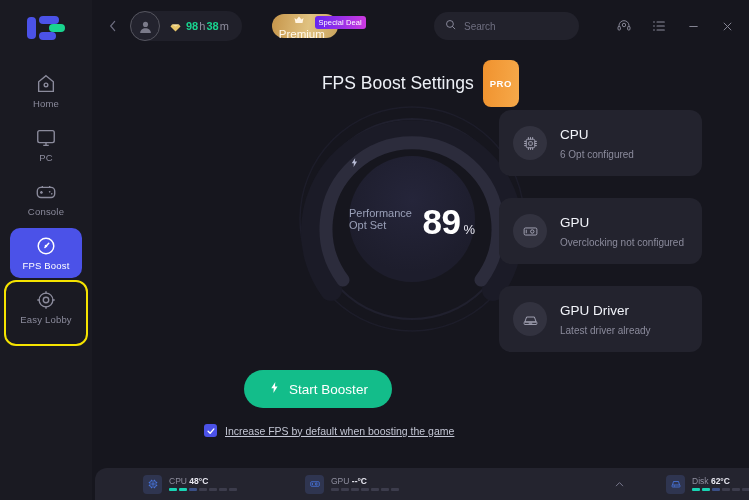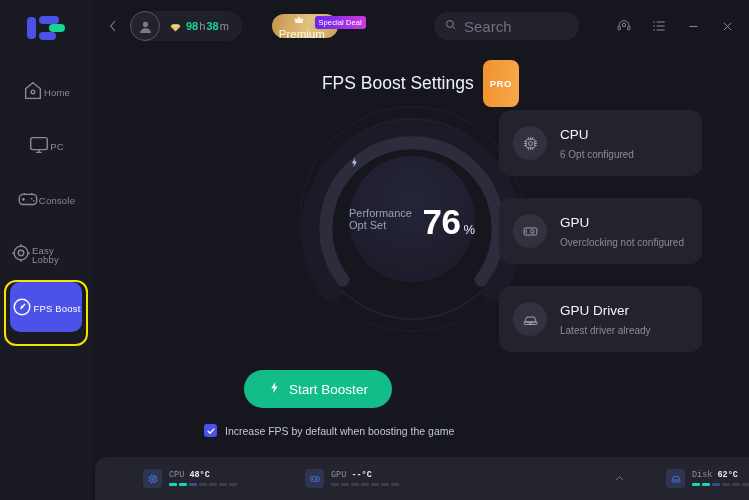--- a/index.html
+++ b/index.html
@@ -20,21 +20,21 @@
   .logo { margin-top: 14px; width: 42px; height: 30px; position: relative; }
   .logo i { position: absolute; border-radius: 4px; display:block; }
   .lg1 { left: 2px; top: 3px;  width: 9px;  height: 22px; background: #4b52e8; }
   .lg2 { left: 14px; top: 2px; width: 20px; height: 8px;  background: #4b52e8; }
   .lg3 { left: 24px; top: 10px; width: 16px; height: 8px; background: #19d48f; }
   .lg4 { left: 14px; top: 18px; width: 17px; height: 8px; background: #4b52e8; }
 
   .nav { margin-top: 22px; width: 100%; display: flex; flex-direction: column; align-items: center; }
   .nav-item {
     width: 72px; height: 50px; margin-bottom: 4px; border-radius: 10px;
-    display: flex; align-items: center; justify-content: center;
+    display: flex; flex-direction: column; align-items: center; justify-content: center;
     color: #8b8b9c; cursor: pointer; position: relative;
   }
   .nav-item .ico { width: 22px; height: 22px; display: block; }
   .nav-item .lbl { font-size: 9.5px; margin-top: 4px; letter-spacing: .2px; line-height: 1; }
   .nav-item.active { background: #4b52e8; color: #fff; }
   .nav-focus {
     position: absolute; left: 4px; top: 236px; width: 84px; height: 66px;
     border: 2px solid #f5e300; border-radius: 12px; pointer-events: none;
   }
   .nav-wrap { position: relative; width: 92px; }
@@ -74,21 +74,21 @@
     color: #fff; font-size: 7.5px; padding: 2px 4px 2px 4px; border-radius: 3px;
     white-space: nowrap; letter-spacing: .1px; margin-top: 11px;
   }
 
   .search-box {
     margin-left: auto; width: 145px; height: 28px; background: #22222c; border-radius: 14px;
     display: flex; align-items: center; padding: 0 10px;
   }
   .search-box input {
     background: transparent; border: none; outline: none; color: #cfcfe0;
-    font-size: 15px; font-family: "Liberation Sans", sans-serif; margin-left: 7px; width: 100%;
+    font-size: 10px; font-family: "Liberation Sans", sans-serif; margin-left: 7px; width: 100%;
   }
   .search-box input::placeholder { color: #6f6f80; }
   .top-icons { display: flex; align-items: center; margin-left: 18px; }
   .top-icons > div { margin-left: 19px; color: #8c8c9c; cursor: pointer; display:flex; }
 
   
   .main { position: absolute; left: 92px; top: 52px; right: 0; bottom: 28px; }
   .page-title-row { display: flex; align-items: center; justify-content: center; margin-top: 8px; }
   .page-title { color: #eef1f7; font-size: 17.5px; }
   .pro-badge {
@@ -131,27 +131,27 @@
     background: #13bd8a; border-radius: 19px; border: none; cursor: pointer;
     display: flex; align-items: center; justify-content: center;
     color: #fff; font-size: 13.5px; font-family: "Liberation Sans", sans-serif;
   }
   .start-btn .bolt { margin-right: 8px; font-size: 14px; }
   .checkrow { position: absolute; left: 112px; top: 372px; display: flex; align-items: center; }
   .checkbox {
     width: 13px; height: 13px; border-radius: 3px; background: #4b52e8;
     display: flex; align-items: center; justify-content: center; cursor: pointer;
   }
-  .check-label { color: #c3c6d4; font-size: 10.5px; margin-left: 8px; }
+  .check-label { color: #c3c6d4; font-size: 10.5px; margin-left: 8px; text-decoration: underline; }
 
   
   .bottombar {
-    position: absolute; left: 95px; right: 0; bottom: 0; height: 43px;
+    position: absolute; left: 95px; right: 0; bottom: 0; height: 32px;
     background: #24242f; border-top-left-radius: 12px;
-    display: flex;  font-family: Liberation Mono, monospace;
+    display: flex; 
   }
   .collapse { width: 34px; display: flex; align-items: center; justify-content: center; color: #83839a; cursor: pointer; }
   .stat { display: flex; align-items: center; cursor: pointer; }
   .stat-ico {
     width: 19px; height: 19px; border-radius: 4px; background: #2f3550;
     display: flex; align-items: center; justify-content: center; color: #4b7df0; flex: 0 0 auto;
   }
   .stat-body { margin-left: 7px; }
   .stat-line { font-size: 8.5px; color: #8e8e9e; white-space: nowrap; line-height: 1; }
   .stat-line b { color: #e9e9f2; font-weight: bold; }
@@ -201,40 +201,40 @@
               <rect x="2.5" y="7" width="19" height="11" rx="4"></rect>
               <path d="M7 11v3M5.5 12.5h3"></path>
                 <circle cx="16" cy="11.8" r=".9" fill="currentColor" stroke="none"></circle>
               <circle cx="18.3" cy="14" r=".9" fill="currentColor" stroke="none"></circle>
               <path d="M8 7V5.5M16 7V5.5"></path>
             </svg>
           </span>
           <span class="lbl">Console</span>
         </div>
 
+        <div class="nav-item active">
+          <span class="ico">
+            <svg viewBox="0 0 24 24" width="22" height="22" fill="none" stroke="currentColor" stroke-width="1.6">
+              <circle cx="12" cy="12" r="8.5"></circle>
+                <path d="M15 9l-4.2 4.6" stroke-linecap="round"></path>
+              <circle cx="12" cy="12" r="1.4" fill="currentColor" stroke="none"></circle>
+            </svg>
+          </span>
+          <span class="lbl">FPS Boost</span>
+        </div>
+
         <div class="nav-item">
           <span class="ico">
             <svg viewBox="0 0 24 24" width="22" height="22" fill="none" stroke="currentColor" stroke-width="1.5">
               <circle cx="12" cy="12" r="7.5"></circle>
                 <circle cx="12" cy="12" r="3"></circle>
               <path d="M12 2.5v3M12 18.5v3M2.5 12h3M18.5 12h3"></path>
             </svg>
           </span>
           <span class="lbl">Easy Lobby</span>
-        </div>
-
-        <div class="nav-item active">
-          <span class="ico">
-            <svg viewBox="0 0 24 24" width="22" height="22" fill="none" stroke="currentColor" stroke-width="1.6">
-              <circle cx="12" cy="12" r="8.5"></circle>
-                <path d="M15 9l-4.2 4.6" stroke-linecap="round"></path>
-              <circle cx="12" cy="12" r="1.4" fill="currentColor" stroke="none"></circle>
-            </svg>
-          </span>
-          <span class="lbl">FPS Boost</span>
         </div>
       </div>
       <div class="nav-focus"></div>
     </div>
   </div>
 
   <div class="topbar">
     <div class="back-btn">
       <svg viewBox="0 0 24 24" width="16" height="16" fill="none" stroke="currentColor" stroke-width="1.8" stroke-linecap="round">
           <path d="M14.5 5 8.5 12l6 7"></path>
@@ -322,21 +322,21 @@
         <path d="M 46 176 A 86 86 0 1 1 184 176" fill="none" stroke="#2c2c3c" stroke-width="13" stroke-linecap="round"></path>
       </svg>
       <div class="gauge-core">
         <div class="bolt-small">
           <svg viewBox="0 0 24 24" width="11" height="13" fill="currentColor">
               <path d="M13.5 2 6 13.5h4.6L10 22l7.6-12h-4.8z"></path>
             </svg>
         </div>
         <div class="gauge-label">Performance Opt Set</div>
         <div class="gauge-value">
-          <span class="gauge-num">76</span>
+          <span class="gauge-num">89</span>
           <span class="gauge-pct">%</span>
         </div>
       </div>
     </div>
 
     <div class="cards">
       <div class="card">
         <div class="card-ico">
           <svg viewBox="0 0 24 24" width="17" height="17" fill="none" stroke="currentColor" stroke-width="1.3">
             <rect x="6" y="6" width="12" height="12" rx="2"></rect>

